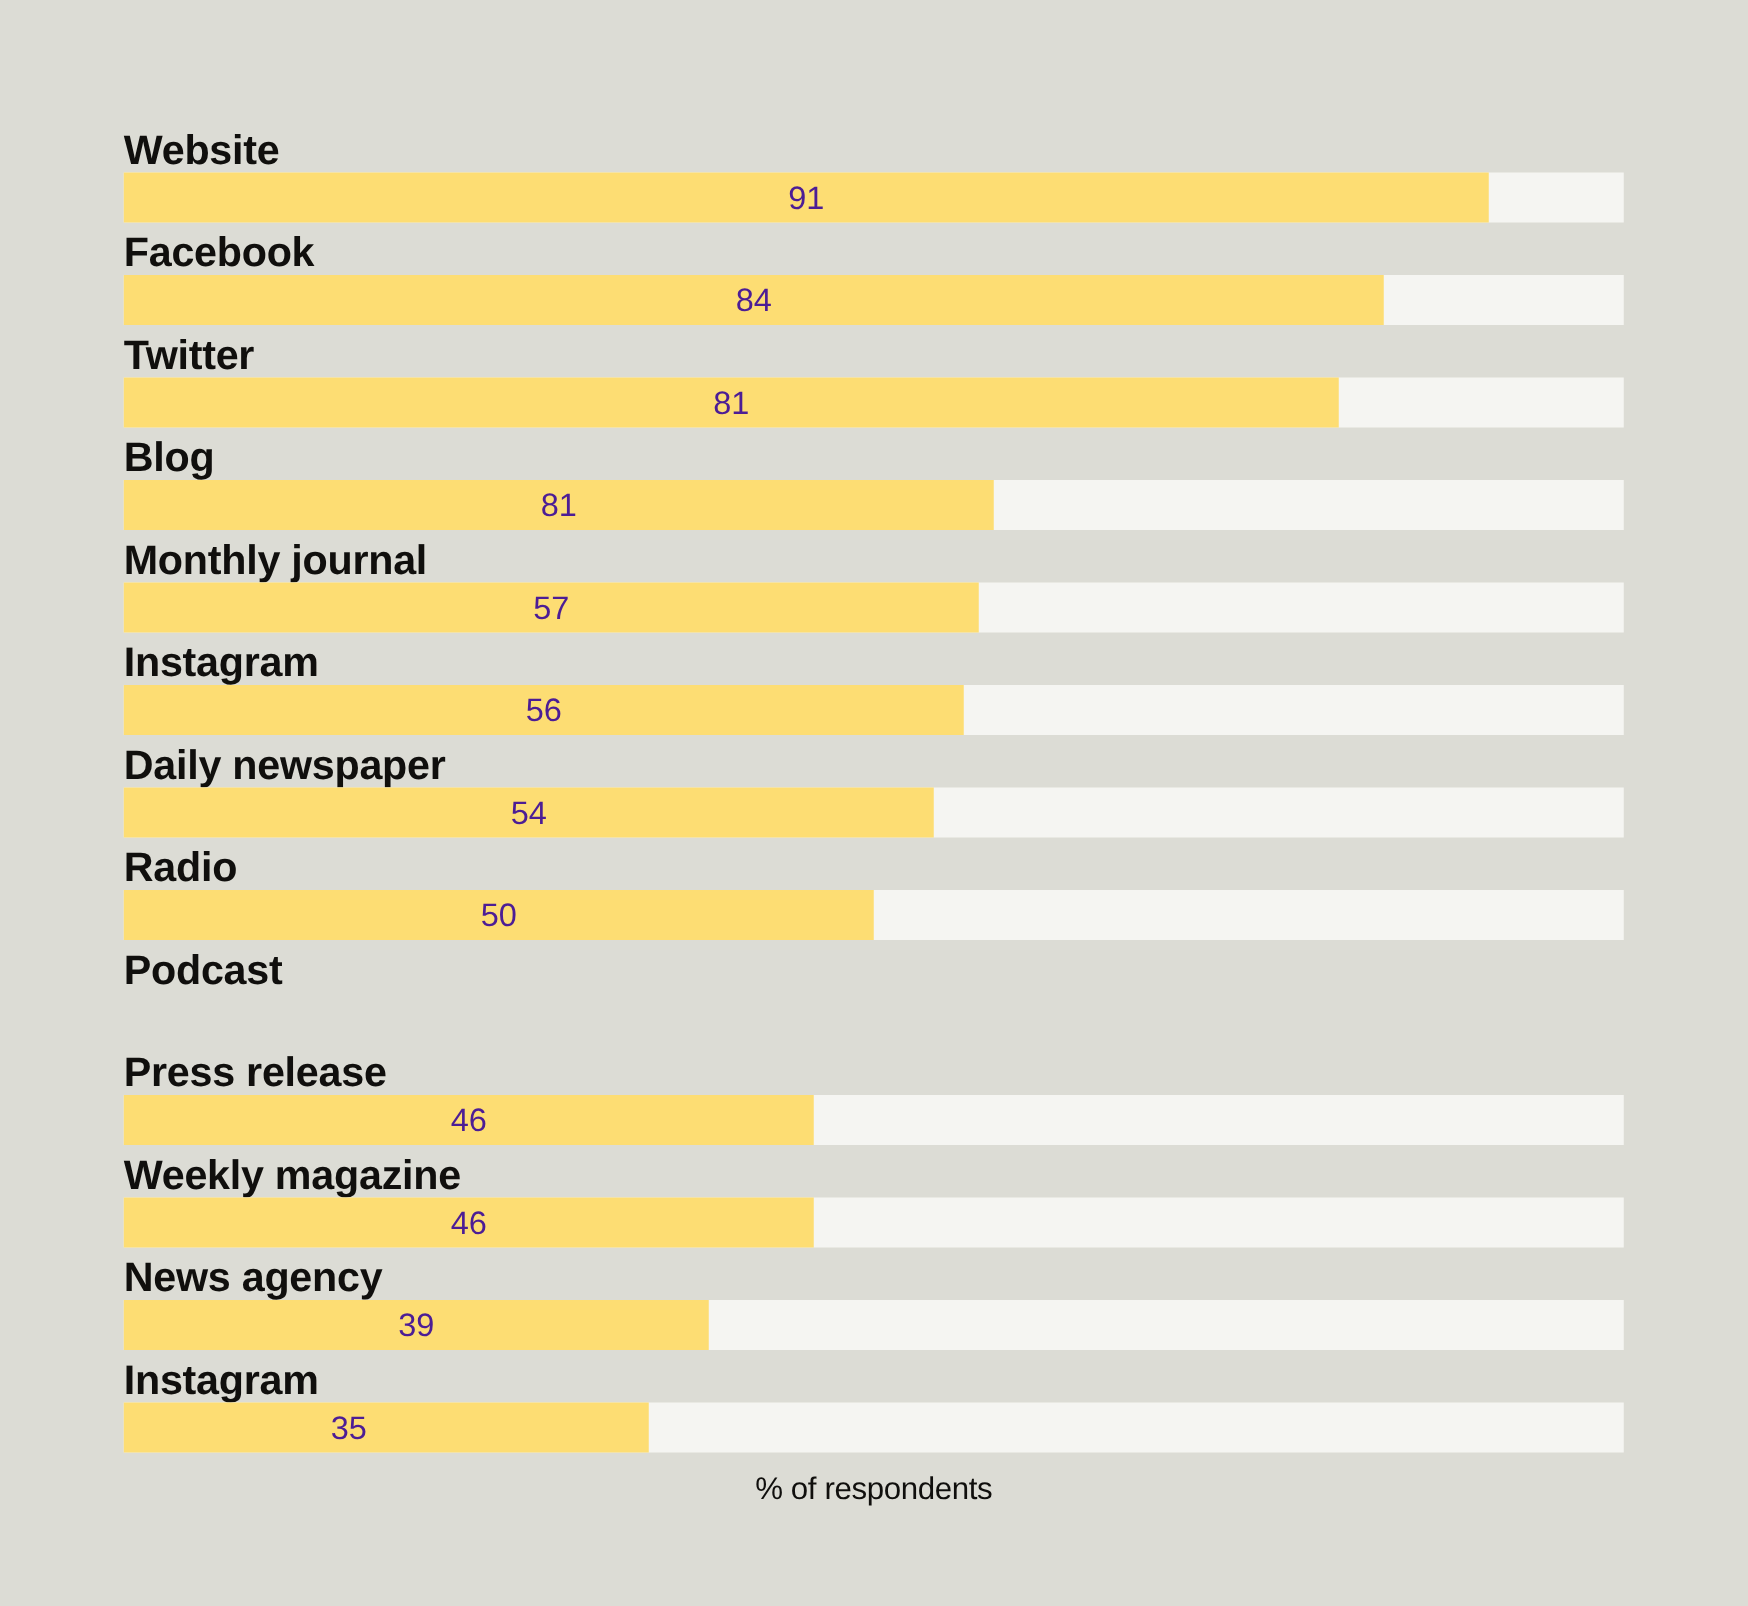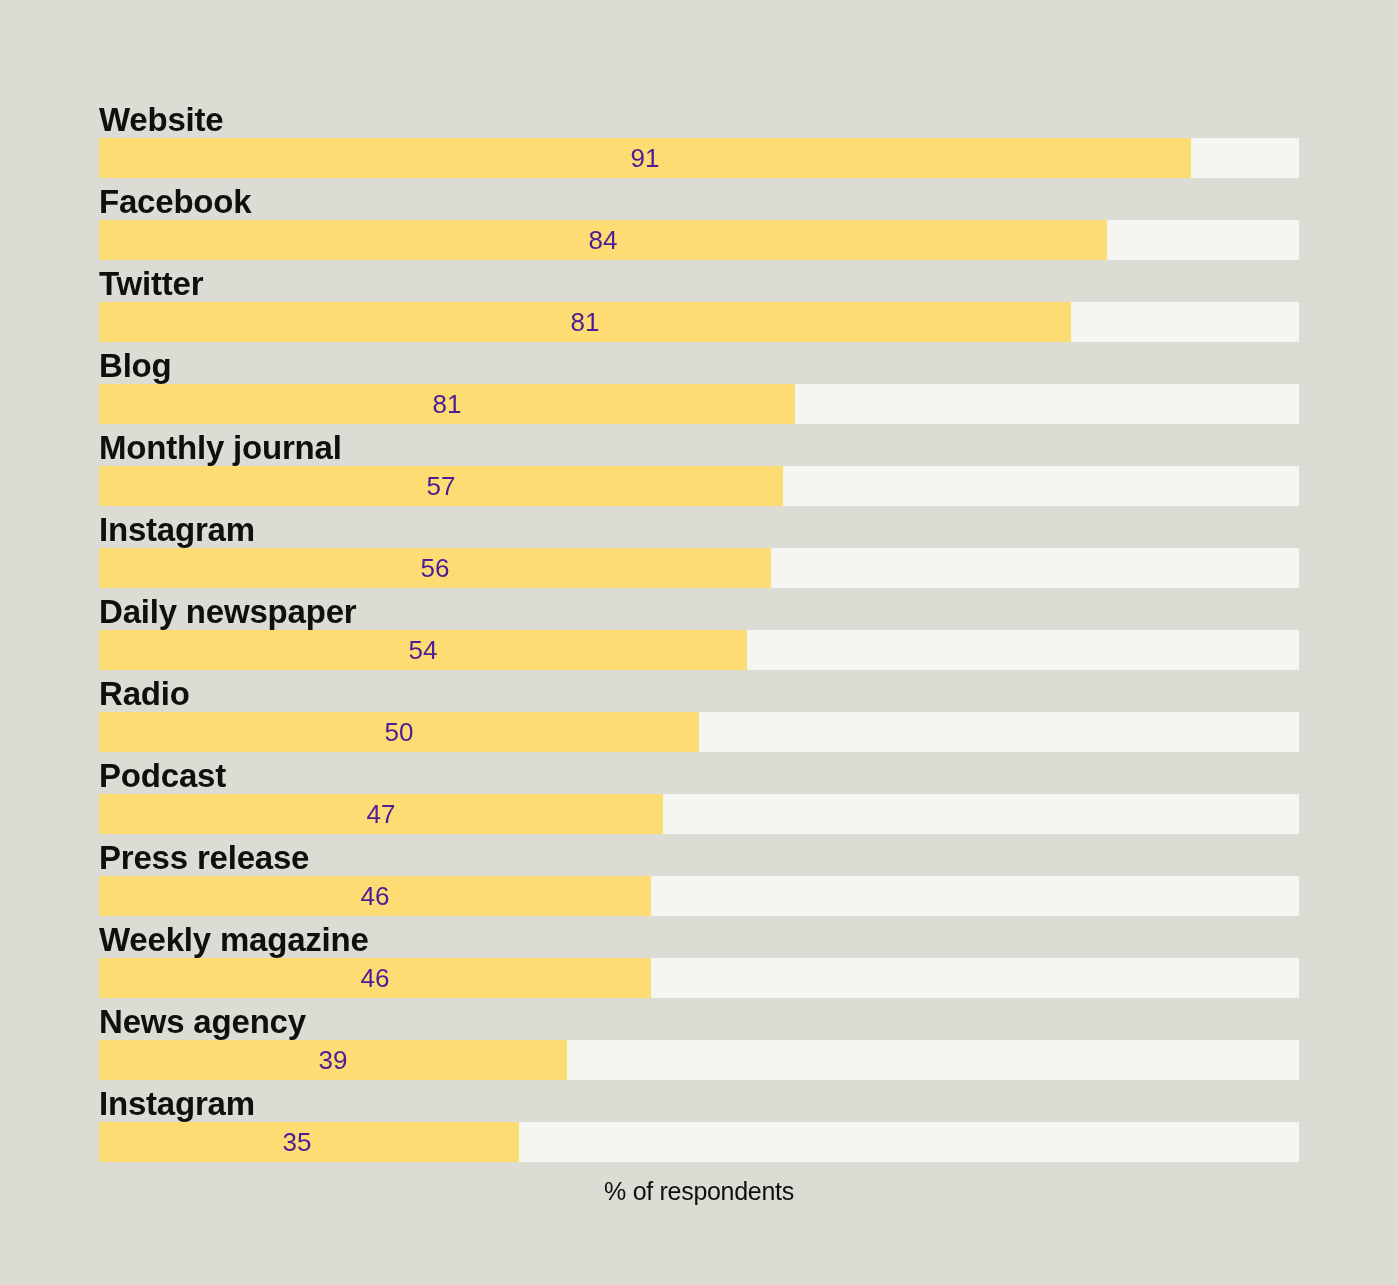--- a/index.html
+++ b/index.html
@@ -136,24 +136,20 @@
       </div>
       <div class="bar-row">
         <div class="cat-label">Radio</div>
         <div class="bar-track">
           <div class="bar-fill" style="width: 600px;"></div>
           <div class="bar-value" style="left: 0px; width: 600px;">50</div>
         </div>
       </div>
       <div class="bar-row">
         <div class="cat-label">Podcast</div>
-        <div class="bar-track">
-          <div class="bar-fill" style="width: 564px;"></div>
-          <div class="bar-value" style="left: 0px; width: 564px;">47</div>
-        </div>
       </div>
       <div class="bar-row">
         <div class="cat-label">Press release</div>
         <div class="bar-track">
           <div class="bar-fill" style="width: 552px;"></div>
           <div class="bar-value" style="left: 0px; width: 552px;">46</div>
         </div>
       </div>
       <div class="bar-row">
         <div class="cat-label">Weekly magazine</div>
@@ -166,20 +162,20 @@
         <div class="cat-label">News agency</div>
         <div class="bar-track">
           <div class="bar-fill" style="width: 468px;"></div>
           <div class="bar-value" style="left: 0px; width: 468px; text-align: center;">39</div>
         </div>
       </div>
       <div class="bar-row">
         <div class="cat-label">Instagram</div>
         <div class="bar-track">
           <div class="bar-fill" style="width: 420px;"></div>
-          <div class="bar-value" style="left: 0px; width: 360px; padding-left: 18px;">35</div>
+          <div class="bar-value" style="left: 0px; width: 360px;">35</div>
         </div>
       </div>
     </div>
 
   <div id="axis-caption">% of respondents</div>
 
 </div>
 
 </body></html>

